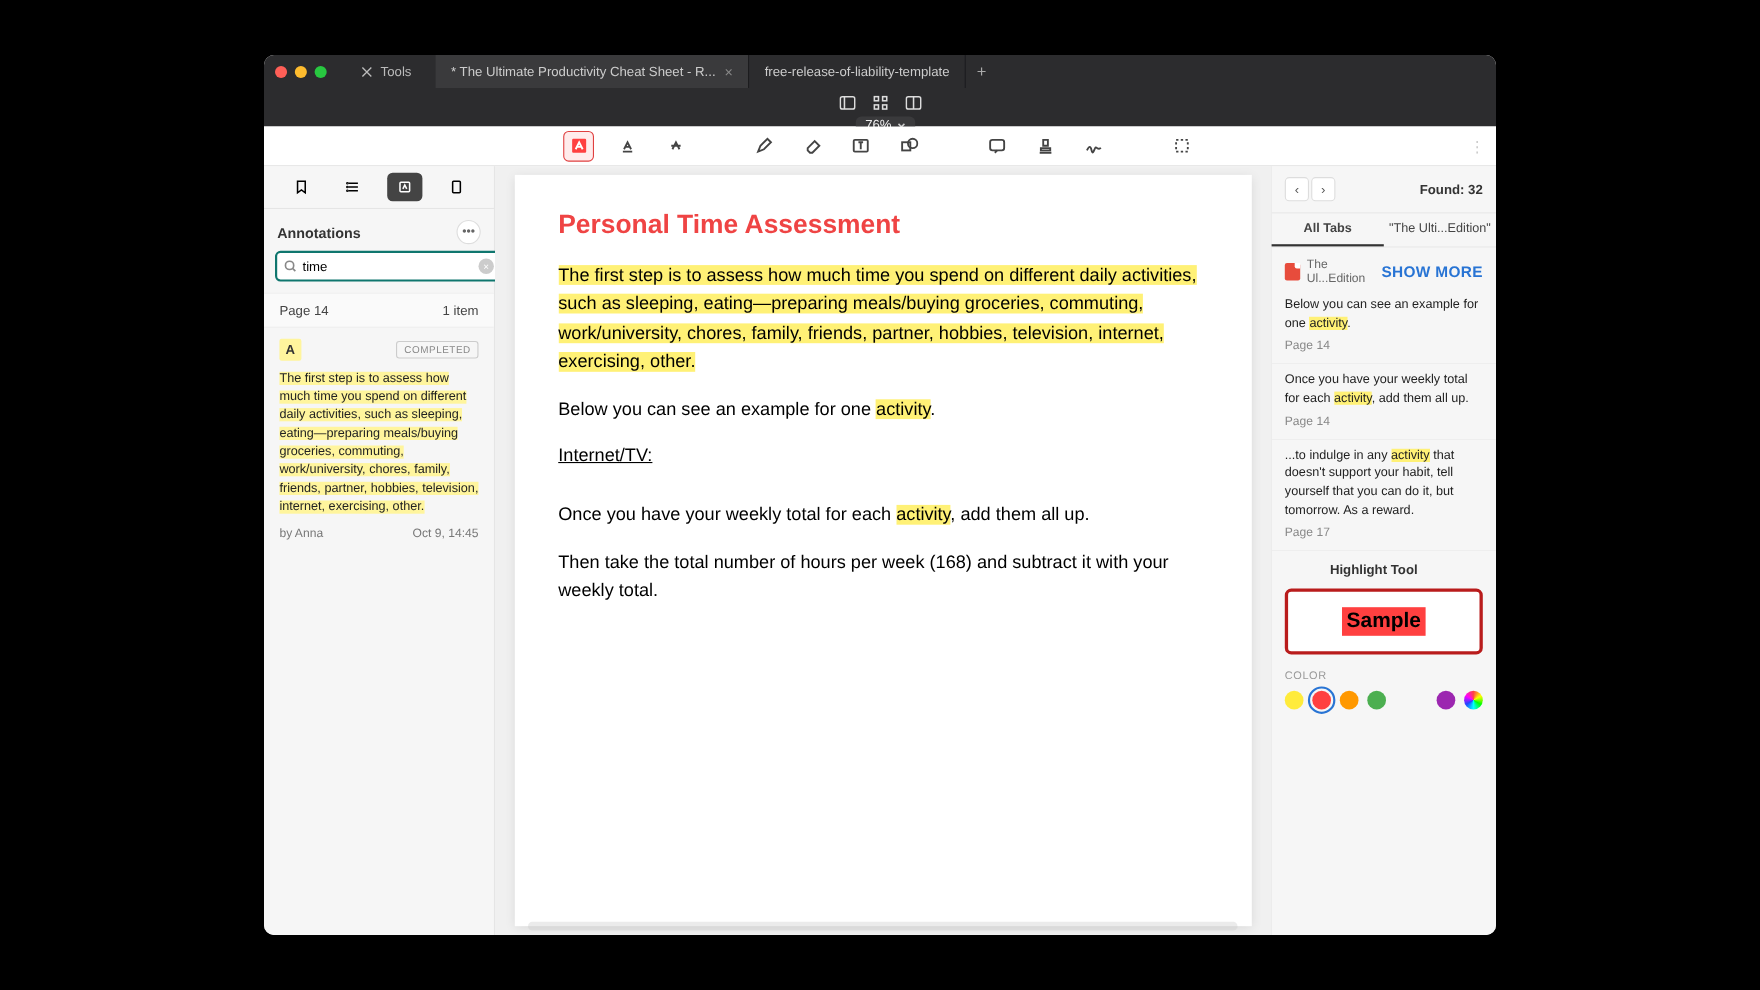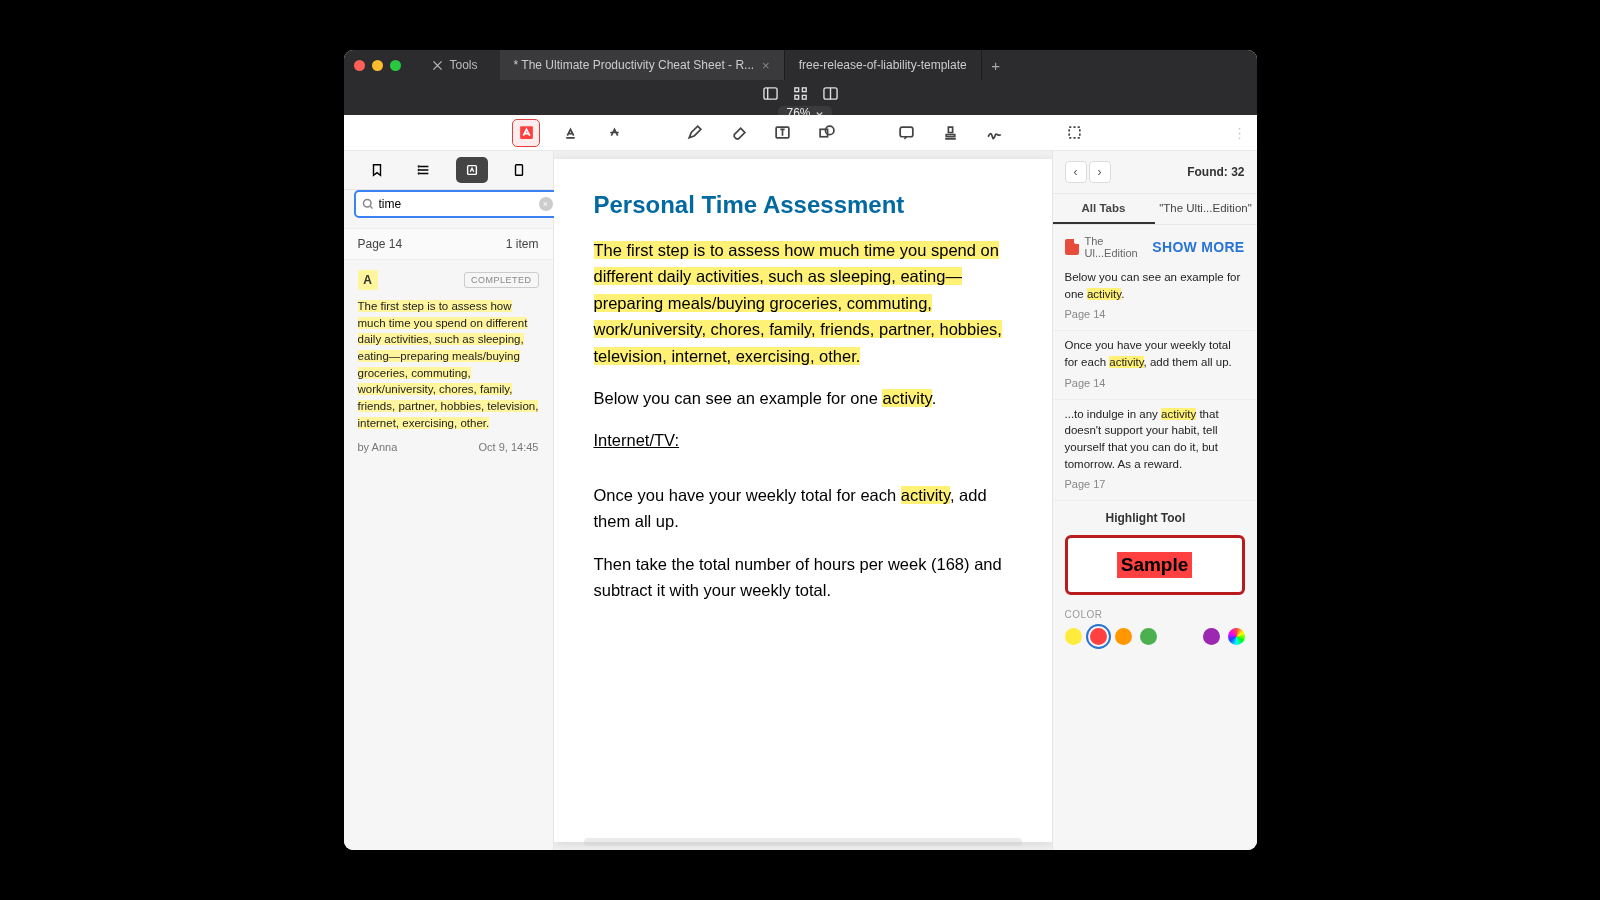--- a/index.html
+++ b/index.html
@@ -1,17 +1,17 @@
 <!DOCTYPE html>
 <html><head>
 <meta charset="utf-8">
 <style>
 * { margin: 0; padding: 0; box-sizing: border-box; font-family: -apple-system, BlinkMacSystemFont, "Segoe UI", Helvetica, Arial, sans-serif; }
 body { background: #000; display: flex; align-items: center; justify-content: center; width: 1600px; height: 900px; }
-.window { width: 913px; height: 800px; background: #fff; border-radius: 9px; overflow: hidden; display: flex; flex-direction: column; box-shadow: 0 10px 40px rgba(0,0,0,.5); }
+.window { width: 1120px; height: 800px; background: #fff; border-radius: 9px; overflow: hidden; display: flex; flex-direction: column; box-shadow: 0 10px 40px rgba(0,0,0,.5); }
 .titlebar { background: #2c2c2e; height: 30px; display: flex; align-items: center; padding: 0 10px; color: #ccc; font-size: 12px; }
 .traffic { display: flex; gap: 7px; margin-right: 20px; }
 .tl { width: 11px; height: 11px; border-radius: 50%; }
 .tl.r { background: #ff5f57; } .tl.y { background: #febc2e; } .tl.g { background: #28c840; }
 .tools-btn { display: flex; align-items: center; gap: 6px; padding: 4px 10px; border-radius: 5px; color: #bbb; }
 .tabsrow { display: flex; align-items: center; flex: 1; margin-left: 12px; height: 100%; }
 .tab { padding: 0 14px; height: 100%; display: flex; align-items: center; gap: 8px; font-size: 12px; color: #ccc; border-right: 1px solid #1c1c1e; }
 .tab.active { background: #3a3a3c; }
 .tab .x { color: #888; font-size: 13px; }
 .newtab { width: 28px; height: 100%; display: flex; align-items: center; justify-content: center; color: #aaa; font-size: 15px; }
@@ -40,38 +40,38 @@
 .body { flex: 1; display: flex; overflow: hidden; }
 .left { width: 210px; background: #f6f6f6; border-right: 1px solid #e5e5e5; display: flex; flex-direction: column; }
 .lefttabs { display: flex; justify-content: space-around; padding: 6px 10px; border-bottom: 1px solid #e5e5e5; }
 .lt { width: 32px; height: 26px; display: flex; align-items: center; justify-content: center; border-radius: 5px; }
 .lt.sel { background: #444; color: #fff; }
 .lt svg { width: 14px; height: 14px; stroke: currentColor; fill: none; stroke-width: 1.6; }
 .lefthdr { display: flex; align-items: center; justify-content: space-between; padding: 10px 12px 6px; }
 .lefthdr h4 { font-size: 13px; font-weight: 600; color: #333; }
 .lefthdr .dots { width: 22px; height: 22px; border: 1px solid #ddd; border-radius: 50%; display: flex; align-items: center; justify-content: center; font-size: 11px; color: #666; background: #fff; }
 .leftsearch { padding: 0 10px 10px; display: flex; gap: 6px; align-items: center; }
-.ls { flex: 1; height: 28px; border: 2px solid #3b82f6; border-radius: 5px; background: #fff; display: flex; align-items: center; padding: 0 6px; gap: 5px; }
+.ls { flex: 1; height: 28px; border: 2px solid #0f766e; border-radius: 5px; background: #fff; display: flex; align-items: center; padding: 0 6px; gap: 5px; }
 .ls svg { width: 12px; height: 12px; stroke: #888; fill: none; stroke-width: 2; }
 .ls input { border: none; outline: none; flex: 1; font-size: 12px; }
 .ls .clr { width: 14px; height: 14px; background: #ccc; border-radius: 50%; display: flex; align-items: center; justify-content: center; color: #fff; font-size: 9px; }
 .leftpencil { width: 24px; height: 24px; display: flex; align-items: center; justify-content: center; }
 .leftpencil svg { width: 14px; height: 14px; stroke: #e04040; fill: none; stroke-width: 1.8; }
 .leftpanel { flex: 1; overflow: auto; }
 .pgrow { display: flex; justify-content: space-between; padding: 8px 14px; font-size: 12px; color: #444; border-top: 1px solid #eee; border-bottom: 1px solid #eee; background: #fafafa; }
 .anncard { padding: 10px 14px; }
 .anntop { display: flex; justify-content: space-between; align-items: center; margin-bottom: 8px; }
 .annicon { width: 20px; height: 20px; background: #fff59d; display: flex; align-items: center; justify-content: center; font-size: 12px; font-weight: 600; color: #333; border-radius: 2px; }
 .completed { font-size: 9px; color: #888; border: 1px solid #ccc; border-radius: 3px; padding: 2px 6px; letter-spacing: .5px; }
 .anntxt { font-size: 11.5px; line-height: 1.45; color: #222; }
 .anntxt span.hl { background: #fff59d; padding: 0 0; }
 .annfoot { display: flex; justify-content: space-between; font-size: 11px; color: #777; margin-top: 10px; }
 .center { flex: 1; background: #f0f0f0; display: flex; justify-content: center; overflow: auto; position: relative; }
 .page { width: 670px; background: #fff; margin: 8px 0; box-shadow: 0 2px 10px rgba(0,0,0,.1); padding: 32px 40px; }
-.page h2 { font-size: 24px; font-weight: 800; margin-bottom: 18px; color: #0369a1; }
+.page h2 { font-size: 24px; font-weight: 800; margin-bottom: 18px; color: #ef4444; }
 .page p { font-size: 16.5px; line-height: 1.6; color: #000; margin-bottom: 16px; }
 .page .hl { background: #fff176; }
 .page .hlw { background: #fff176; }
 .page .sub { text-decoration: underline; font-size: 16.5px; margin-bottom: 12px; display: inline-block; }
 .page ul { list-style: none; padding-left: 28px; margin-bottom: 18px; }
 .page li { font-size: 16.5px; line-height: 1.7; position: relative; padding-left: 20px; margin-bottom: 8px; }
 .page li::before { content: "•"; position: absolute; left: 0; }
 .scrollh { position: absolute; bottom: 4px; left: 30px; right: 30px; height: 8px; background: #ccc; border-radius: 4px; opacity: .4; }
 .right { width: 205px; background: #f6f6f6; border-left: 1px solid #e5e5e5; display: flex; flex-direction: column; }
 .rhdr { display: flex; align-items: center; justify-content: space-between; padding: 10px 12px; border-bottom: 1px solid #e8e8e8; }
@@ -297,20 +297,24 @@
               <rect x="3" y="3" width="10" height="10" rx="1"></rect>
               <path d="M6 10l2-4 2 4"></path>
             </svg>
           </div>
         <div class="lt">
             <svg viewBox="0 0 16 16">
               <rect x="4" y="2" width="8" height="12" rx="1"></rect>
             </svg>
           </div>
       </div>
+      <div class="lefthdr">
+        <h4>Annotations</h4>
+        <div class="dots">•••</div>
+      </div>
       <div class="leftsearch">
         <div class="ls">
           <svg viewBox="0 0 16 16">
               <circle cx="7" cy="7" r="5"></circle>
               <path d="M11 11l3 3"></path>
             </svg>
           <input value="time" style="">
           <div class="clr">×</div>
         </div>
         <div class="leftpencil">

